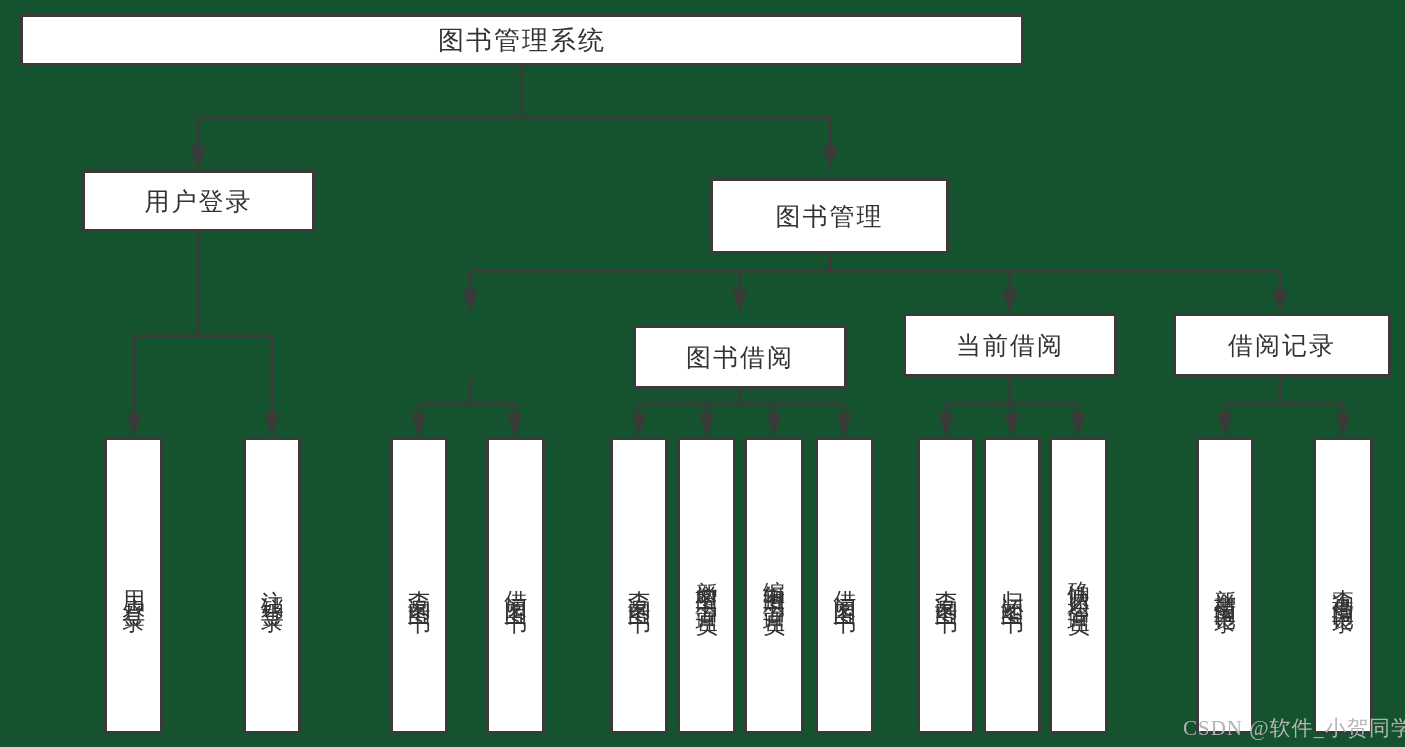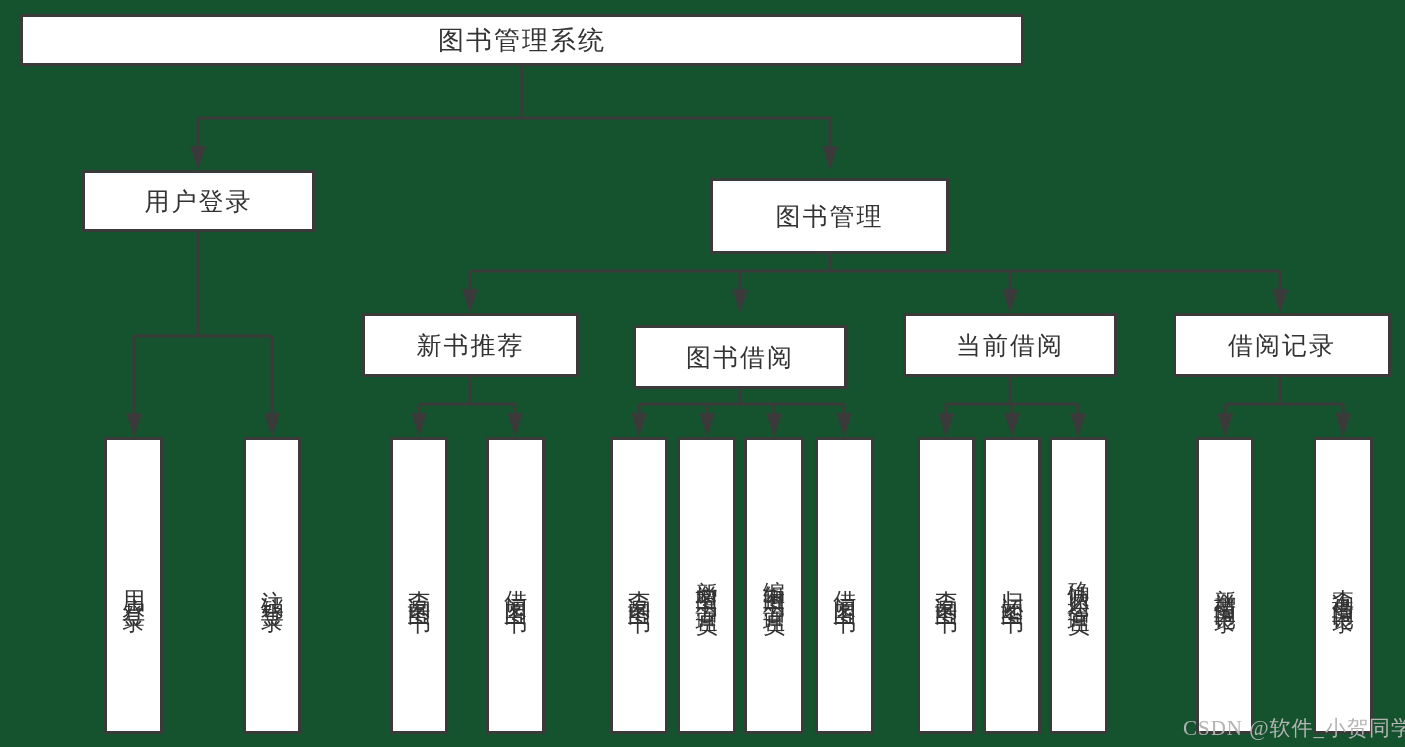--- a/index.html
+++ b/index.html
@@ -118,23 +118,20 @@
     <span class="h-label">图书管理系统</span>
   </div>
 
   <div class="box l2-user">
     <span class="h-label">用户登录</span>
   </div>
   <div class="box l2-book">
     <span class="h-label">图书管理</span>
   </div>
 
-  <div class="box l3-1">
-    <span class="h-label">新书推荐</span>
-  </div>
   <div class="box l3-2">
     <span class="h-label">图书借阅</span>
   </div>
   <div class="box l3-3">
     <span class="h-label">当前借阅</span>
   </div>
   <div class="box l3-4">
     <span class="h-label">借阅记录</span>
   </div>
 

